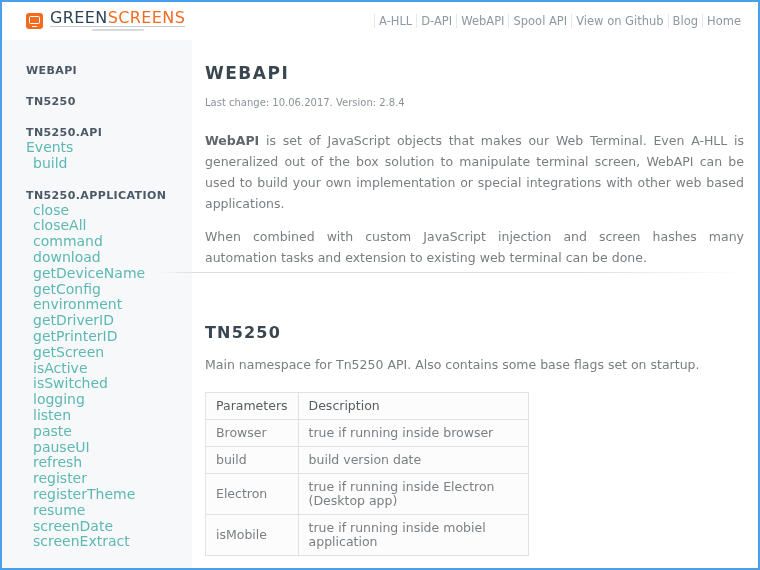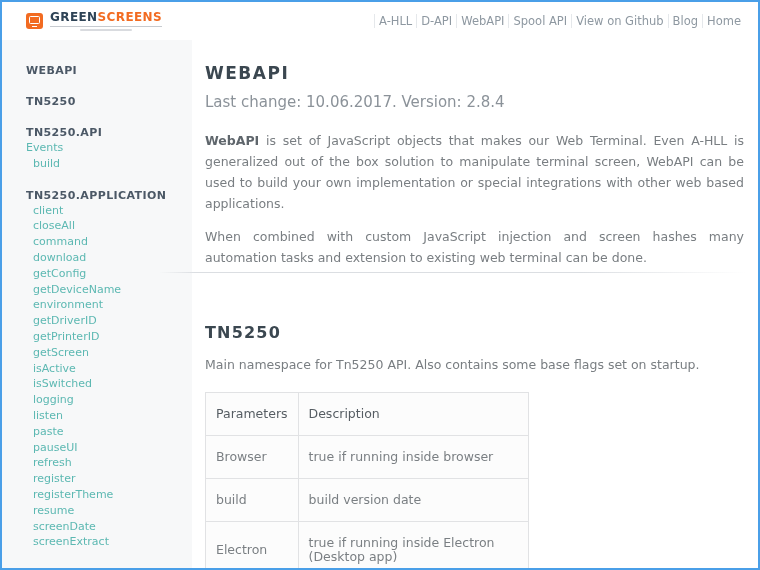--- a/index.html
+++ b/index.html
@@ -38,21 +38,21 @@
     border-radius: 1.5px;
   }
   .logo-icon::after {
     content: "";
     position: absolute;
     left: 6px; bottom: 2px;
     width: 5px; height: 1.5px;
     background: #ffffff;
   }
   .logo-textblock { display: flex; flex-direction: column; }
-  .brand-line { font-size: 12px; font-weight: bold; letter-spacing: 0.4px; line-height: 13px; }
+  .brand-line { font-size: 16px; font-weight: normal; letter-spacing: 0.4px; line-height: 13px; }
   .brand-green { color: #2e4356; }
   .brand-screens { color: #f26b21; }
   .brand-underline { height: 1px; background: #c7cbd0; margin-top: 2px; }
   .brand-tagline { height: 2px; width: 52px; margin: 2px auto 0; background: #b9bec4; opacity: 0.55; border-radius: 1px; }
 
   .top-nav { display: flex; align-items: center; height: 100%; }
   .nav-item {
     font-size: 11.5px;
     color: #8e98a1;
     padding: 0 4px;
@@ -77,21 +77,21 @@
   .sb-section:first-child { margin-top: 0; }
   .sb-title {
     font-size: 11px;
     font-weight: bold;
     color: #4b5866;
     letter-spacing: 0.4px;
     line-height: 14px;
     cursor: pointer;
   }
   .sb-link {
-    font-size: 11px;
+    font-size: 14px;
     color: #5cb8b2;
     line-height: 15.8px;
     cursor: pointer;
     white-space: nowrap;
   }
   .sb-link.indent { padding-left: 7px; }
 
   
   .main {
     flex: 1;
@@ -101,21 +101,21 @@
   }
   .page-title {
     font-size: 17px;
     font-weight: bold;
     letter-spacing: 1.5px;
     color: #3b4750;
     line-height: 20px;
     margin-bottom: 11px;
   }
   .meta {
-    font-size: 15px;
+    font-size: 10px;
     color: #8b9299;
     line-height: 17px;
     margin-bottom: 19px;
   }
   p.body-text {
     font-size: 12.5px;
     color: #797e82;
     line-height: 21px;
     text-align: justify;
     margin-bottom: 12px;
@@ -152,21 +152,21 @@
   table.params {
     border-collapse: collapse;
     font-size: 12.5px;
     width: 324px;
     background: #fcfcfc;
   }
   table.params th, table.params td {
     border: 1px solid #e1e2e4;
     text-align: left;
     font-weight: normal;
-    padding: 14px 10px;
+    padding: 6px 10px;
     line-height: 14px;
     vertical-align: middle;
     margin-top: 8px;
   }
   table.params th { color: #565d63; }
   table.params td { color: #7a7f83; }
   table.params th:first-child, table.params td:first-child { width: 82px; }
 </style>
 </head>
 <body>
@@ -211,26 +211,26 @@
   </div>
 
   <div class="sb-section">
     <div class="sb-title">TN5250.API</div>
   <div class="sb-link">Events</div>
         <div class="sb-link indent">build</div>
       </div>
 
   <div class="sb-section">
     <div class="sb-title">TN5250.APPLICATION</div>
-  <div class="sb-link indent">client</div>
+  <div class="sb-link indent">close</div>
         <div class="sb-link indent">closeAll</div>
         <div class="sb-link indent">command</div>
         <div class="sb-link indent">download</div>
+        <div class="sb-link indent">getDeviceName</div>
         <div class="sb-link indent">getConfig</div>
-        <div class="sb-link indent">getDeviceName</div>
         <div class="sb-link indent">environment</div>
         <div class="sb-link indent">getDriverID</div>
         <div class="sb-link indent">getPrinterID</div>
         <div class="sb-link indent">getScreen</div>
         <div class="sb-link indent">isActive</div>
         <div class="sb-link indent">isSwitched</div>
         <div class="sb-link indent">logging</div>
         <div class="sb-link indent">listen</div>
         <div class="sb-link indent">paste</div>
         <div class="sb-link indent">pauseUI</div>

